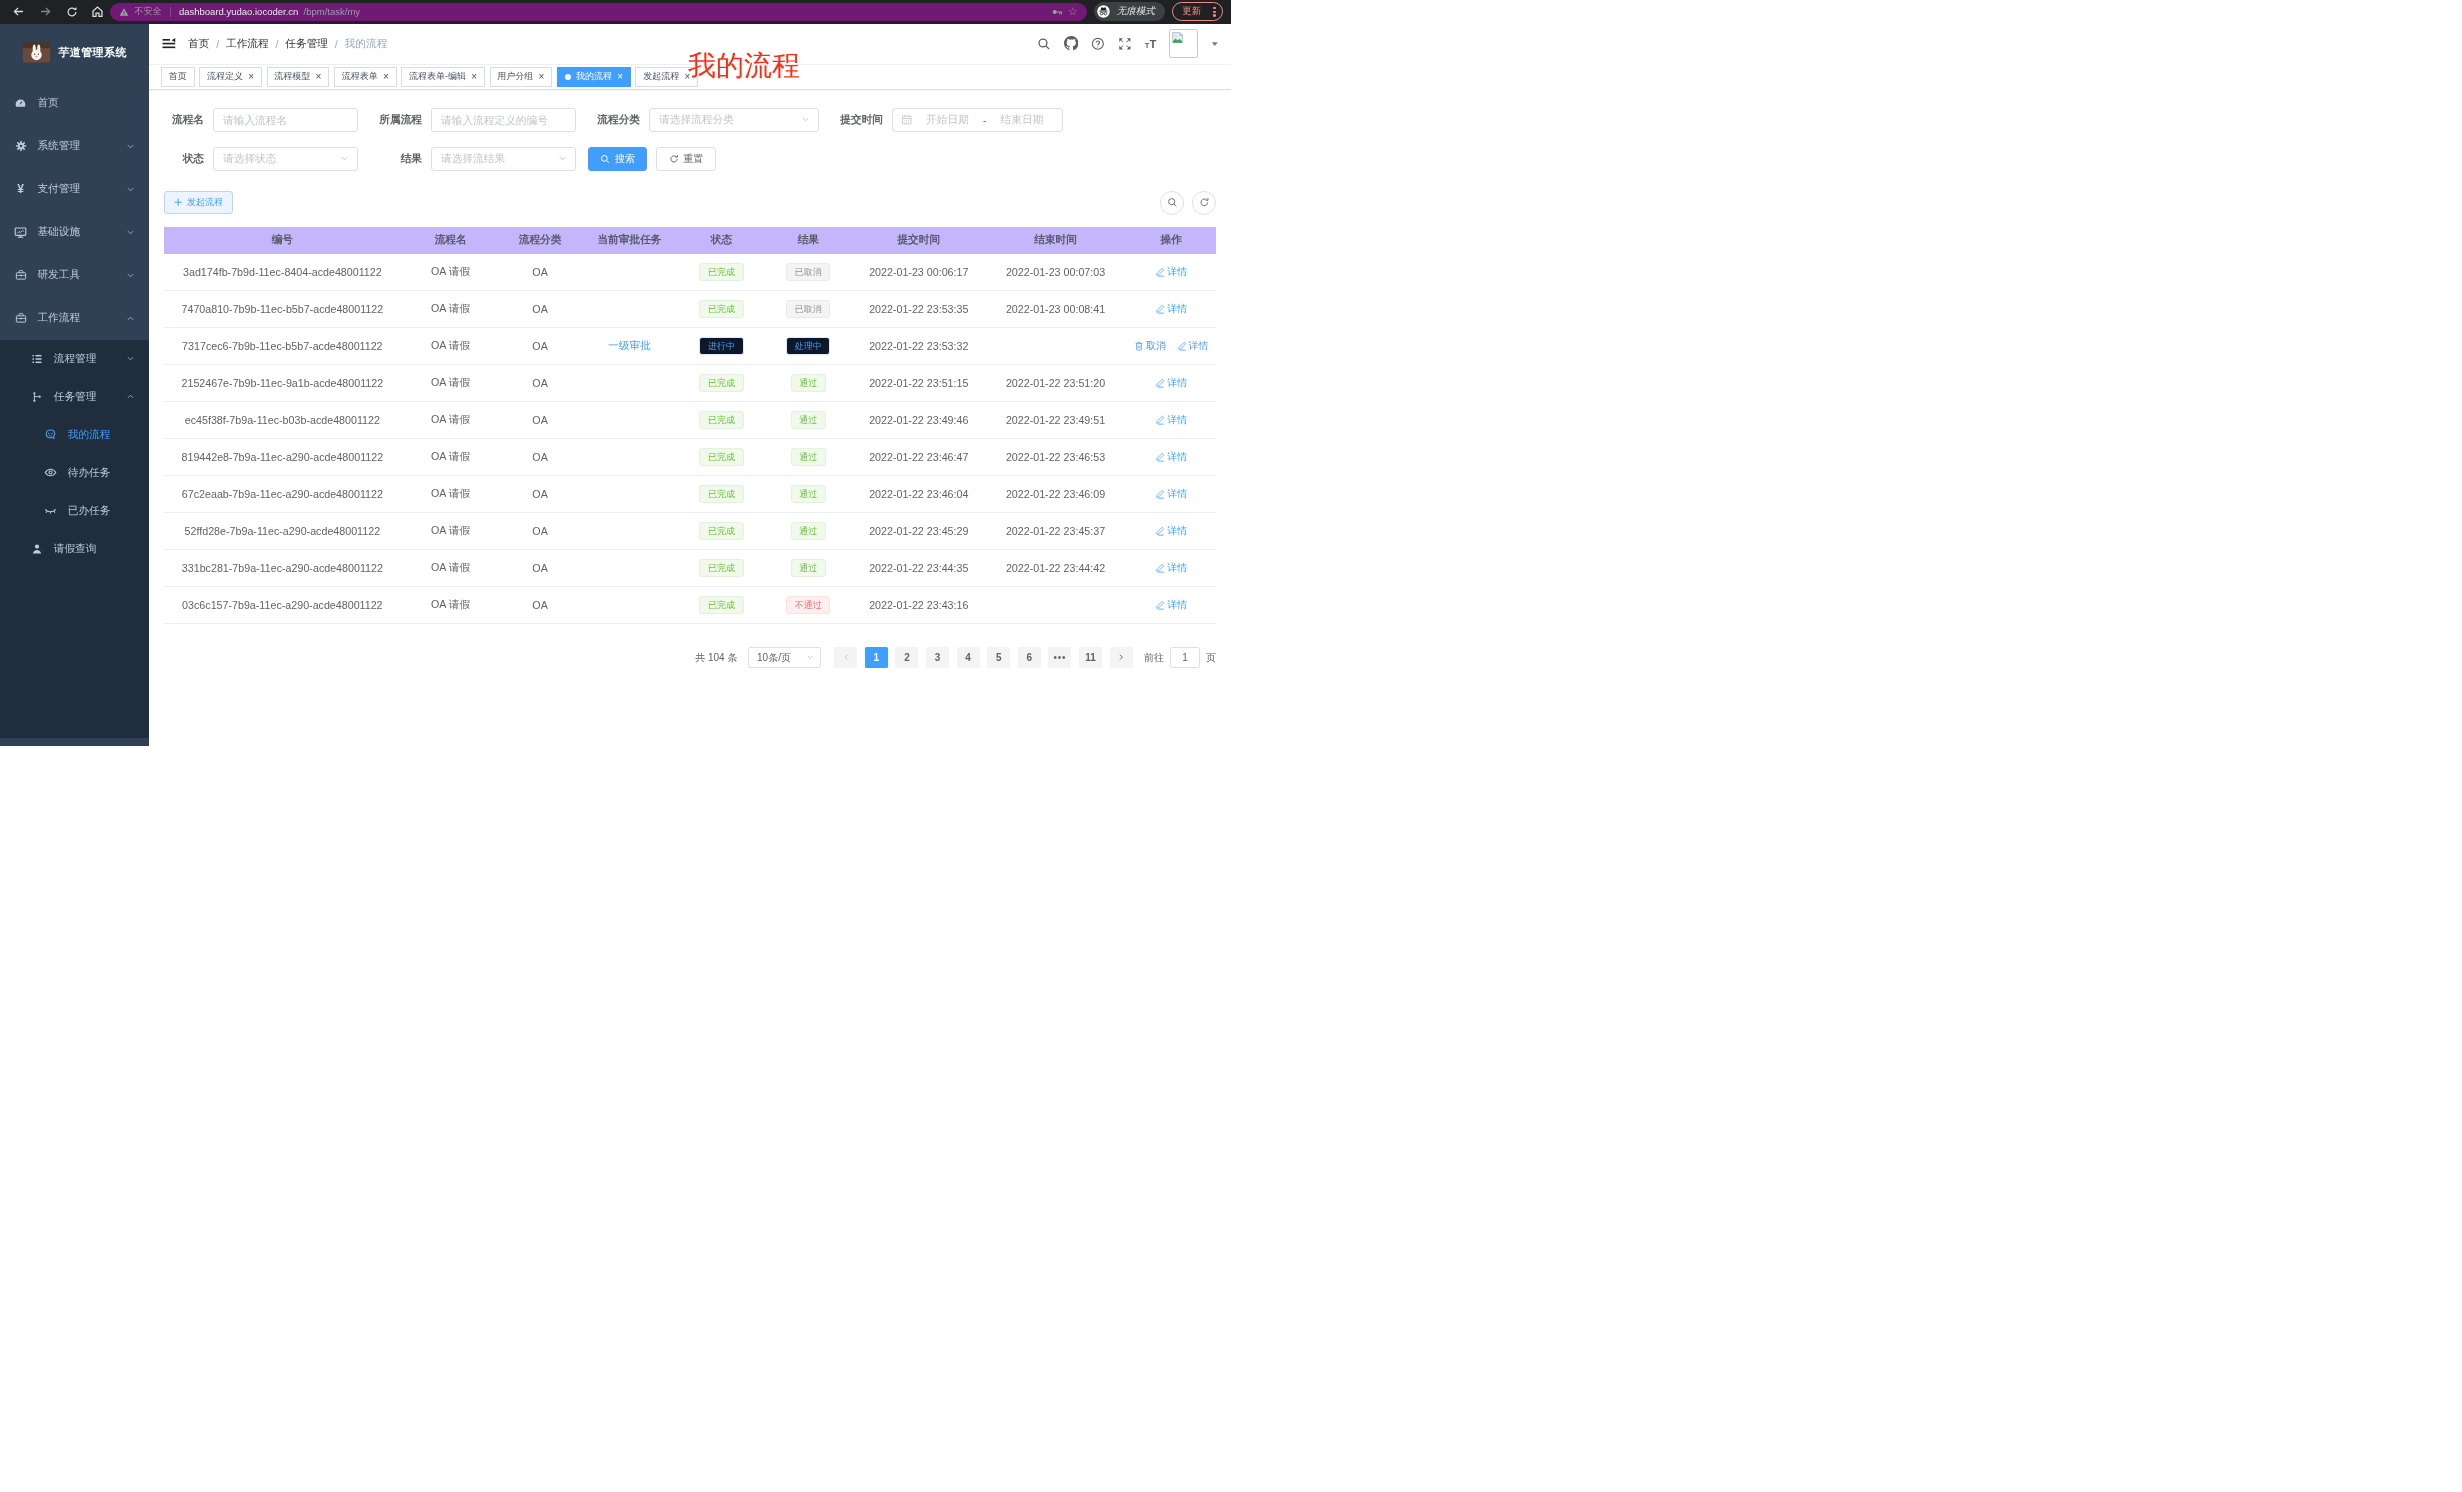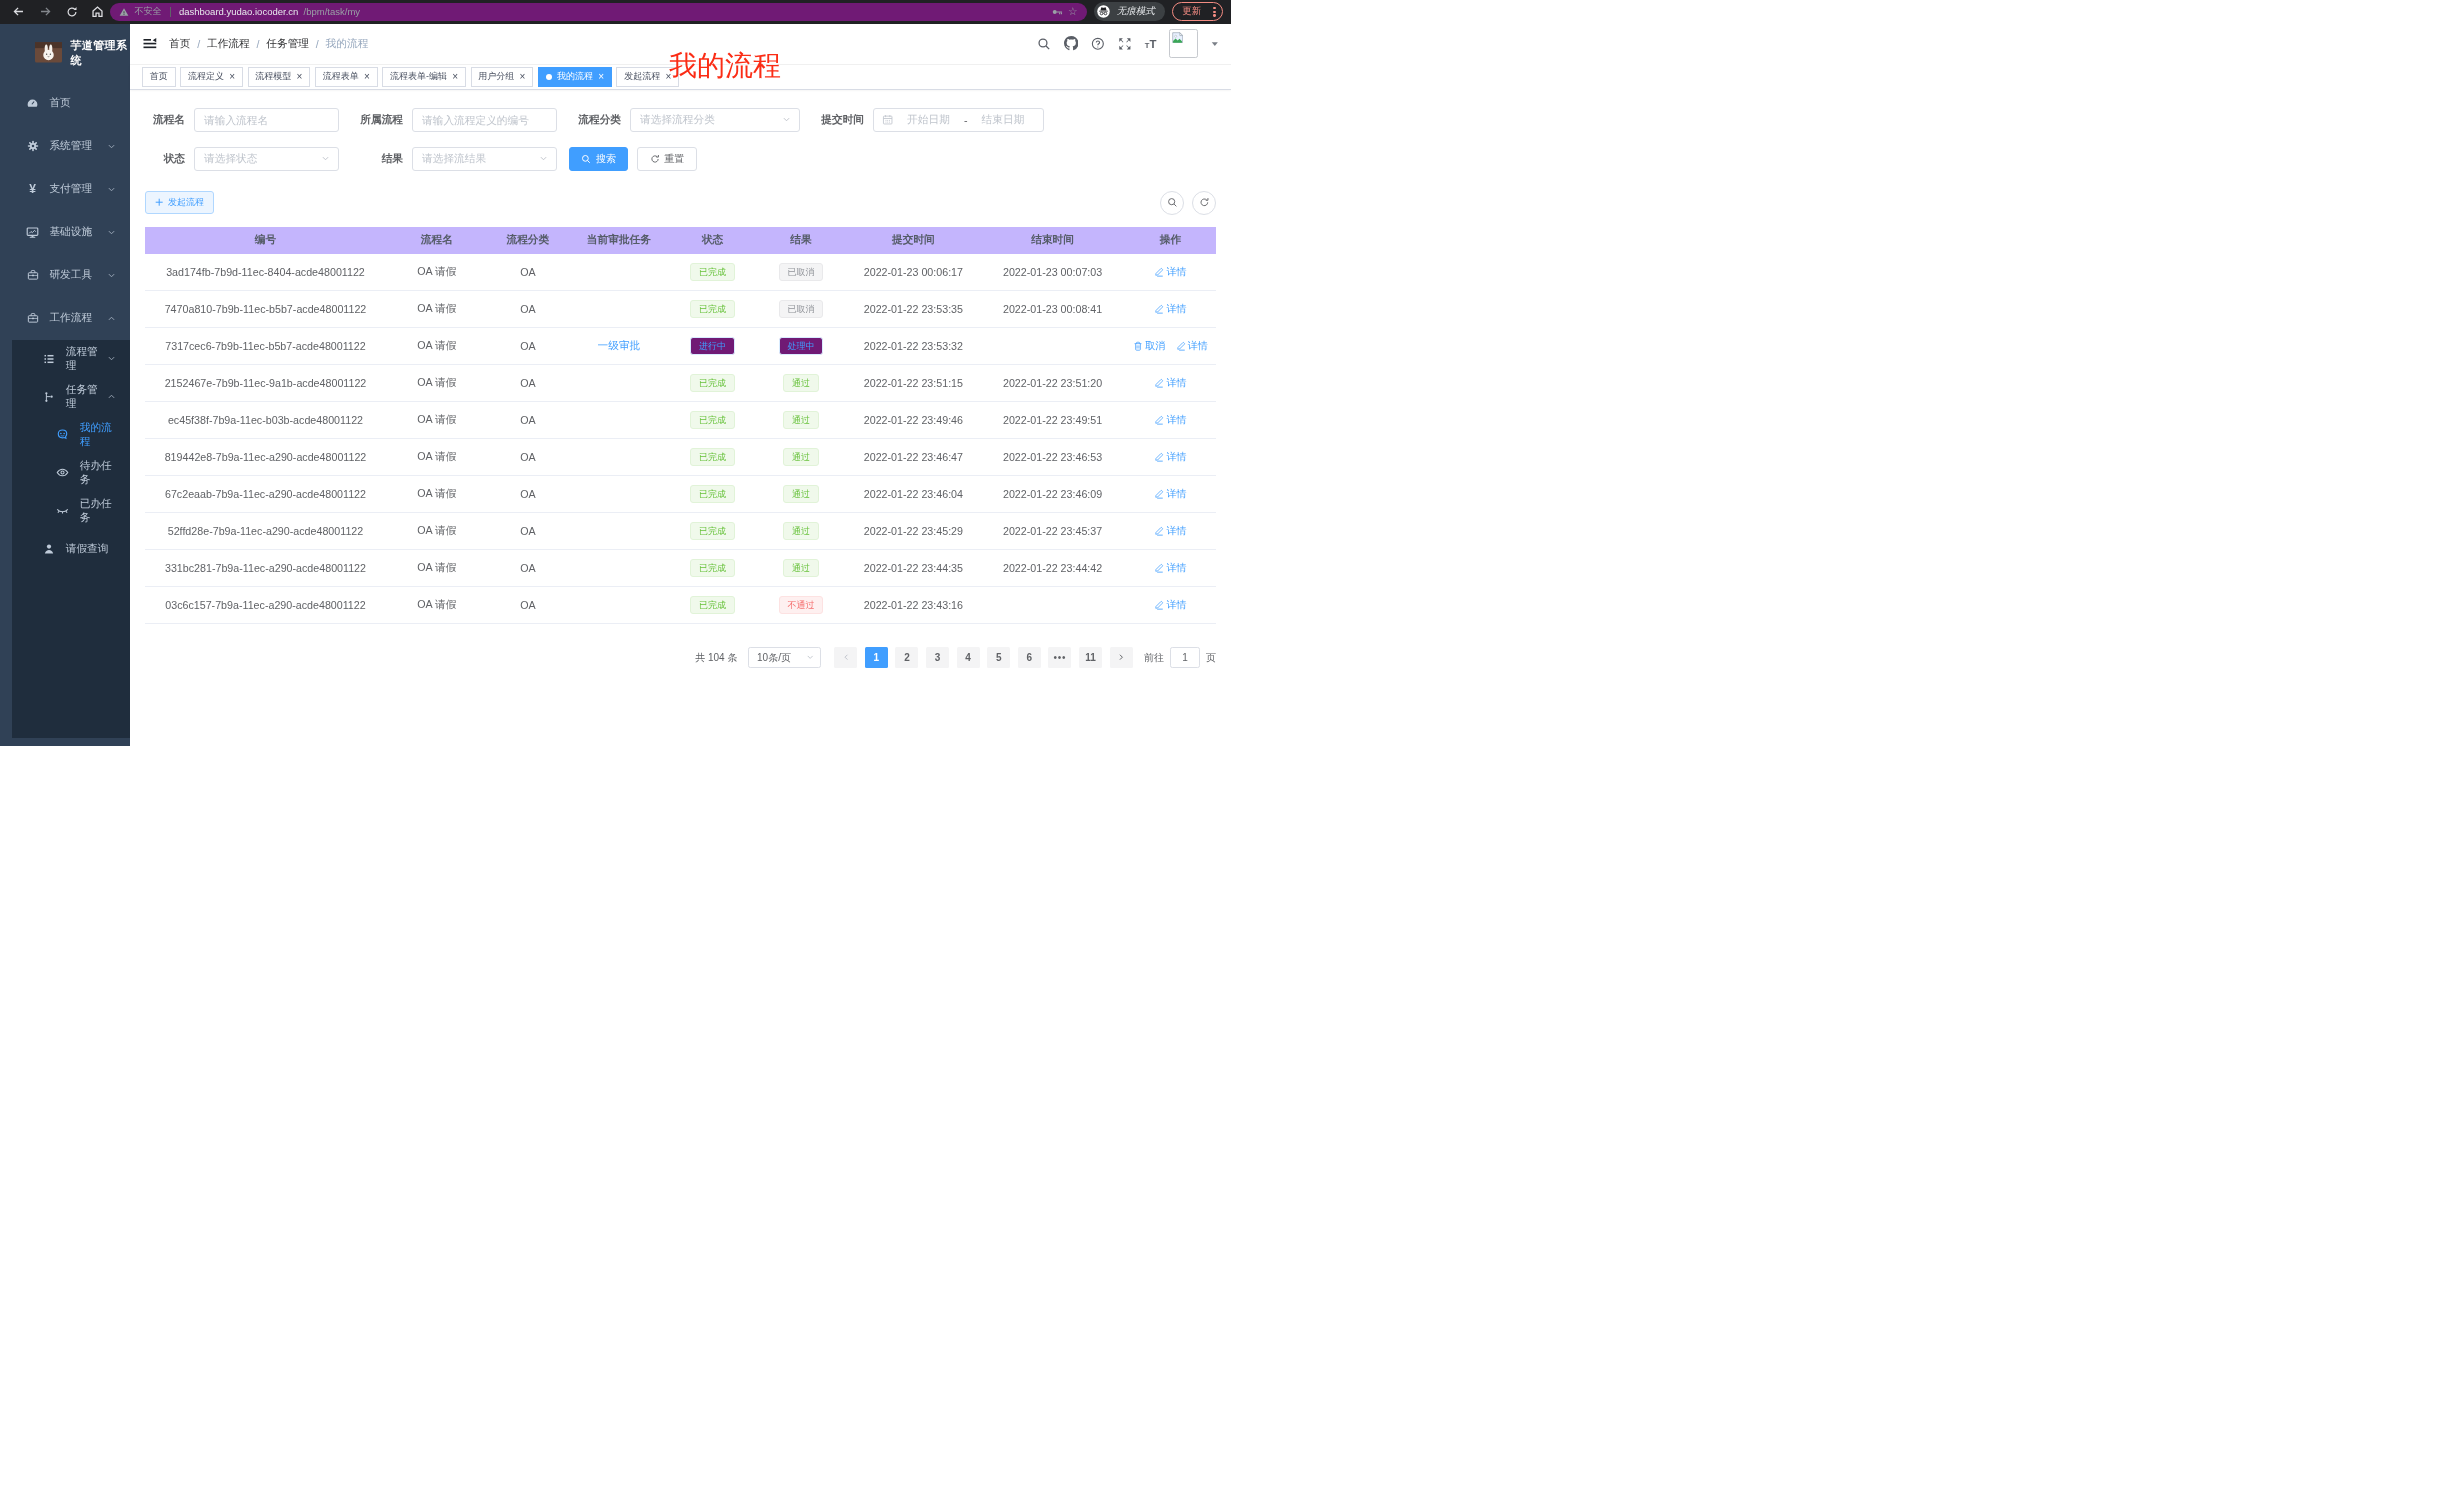--- a/index.html
+++ b/index.html
@@ -20,21 +20,21 @@
   .pill-spacer { flex:1; }
   .pill-ic { color:#9aa0a6; }
   .star { color:#9aa0a6; font-size:10.7px; line-height:1; }
   .incog { display:flex; align-items:center; gap:5.3px; background:#3c4043; border-radius:10px; height:19px; padding:1.5px 10px 1.5px 2.3px; color:#e8eaed; font-size:9.5px; margin-right:7.6px;font-style:italic; }
   .update-btn { display:flex; align-items:center; gap:12px; border:0.8px solid #f28b82; color:#f28b82; border-radius:10px; height:19px; padding:0 6.8px 0 9px; font-size:9.5px; }
   .dotsv { display:flex; flex-direction:column; gap:1.5px; }
   .dotsv i { width:2.3px; height:2.3px; border-radius:50%; background:#f28b82; }
 
   
   .app { flex:1; display:flex; min-height:0; }
-  .sidebar { width:130px; background:#304156; color:#bfcbd9; flex-shrink:0; font-size:10.7px;padding-left:12px; }
+  .sidebar { width:149px; background:#304156; color:#bfcbd9; flex-shrink:0; font-size:10.7px; }
   .logo-row { height:58px; display:flex; align-items:center; padding-left:23px; gap:8.4px; }
   .app-title { color:#fff; font-size:11px; font-weight:700; letter-spacing:0.4px; }
   .menu-item { height:43px; display:flex; align-items:center; padding:0 13.7px; }
   .menu-item .mi-icon { width:13.7px; margin-right:10px; display:flex; justify-content:center; color:#bfcbd9; }
   .mi-label { flex:1; }
   .mi-chev { color:#bfcbd9; opacity:.75; }
   .mi-chev.up svg { transform:rotate(180deg); }
   .submenu { background:#1f2d3d; height:398px; }
   .submenu .menu-item { height:38px; }
   .menu-item.lvl2 { padding-left:30px; }
@@ -86,21 +86,21 @@
   .table-toolbar { display:flex; justify-content:space-between; align-items:center; margin:20px 0 12px; }
   .circle-group { display:flex; gap:7.6px; }
   .circle-btn { width:24px; height:24px; border-radius:50%; border:0.8px solid #dcdfe6; background:#fff; display:flex; align-items:center; justify-content:center; color:#606266; }
 
   table { width:100%; border-collapse:collapse; font-size:10.7px; color:#606266; table-layout:fixed; }
   thead th { background:#c4b5fd; color:#555c68; font-weight:700; height:27px; text-align:center; font-size:10.7px; }
   tbody td { height:37px; border-bottom:0.8px solid #ebeef5; text-align:center; overflow:hidden; white-space:nowrap; }
   .tag { display:inline-block; height:18px; line-height:16.7px; padding:0 7.6px; border-radius:3px; font-size:9px; border:0.8px solid; }
   .tag.success { color:#67c23a; background:#f0f9eb; border-color:#e1f3d8; }
   .tag.info    { color:#909399; background:#f4f4f5; border-color:#e9e9eb; }
-  .tag.primary { color:#409eff; background:#701a75; border-color:#d9ecff; }
+  .tag.primary { color:#409eff; background:#0f172a; border-color:#d9ecff; }
   .tag.danger  { color:#f56c6c; background:#fef0f0; border-color:#fde2e2; }
   .task-link { color:#409eff; }
   .link { color:#409eff; display:inline-flex; align-items:center; gap:2px; font-size:10px; margin:0 5.3px; }
 
   .pagination { display:flex; justify-content:flex-end; align-items:center; margin-top:23px; font-size:10px; color:#606266; }
   .pg-total { margin-right:11px; }
   .pg-size { width:73px; height:21px; border:0.8px solid #dcdfe6; border-radius:2.3px; display:flex; align-items:center; justify-content:space-between; padding:0 6px 0 7.6px; margin-right:9px; color:#606266; }
   .pg-size .chev { color:#c0c4cc; }
   .pg-btn { min-width:23px; height:21px; padding:0 3px; border-radius:1.5px; background:#f4f4f5; display:inline-flex; align-items:center; justify-content:center; margin:0 3.8px; font-weight:700; color:#606266; }
   .pg-btn.disabled { color:#c0c4cc; }

